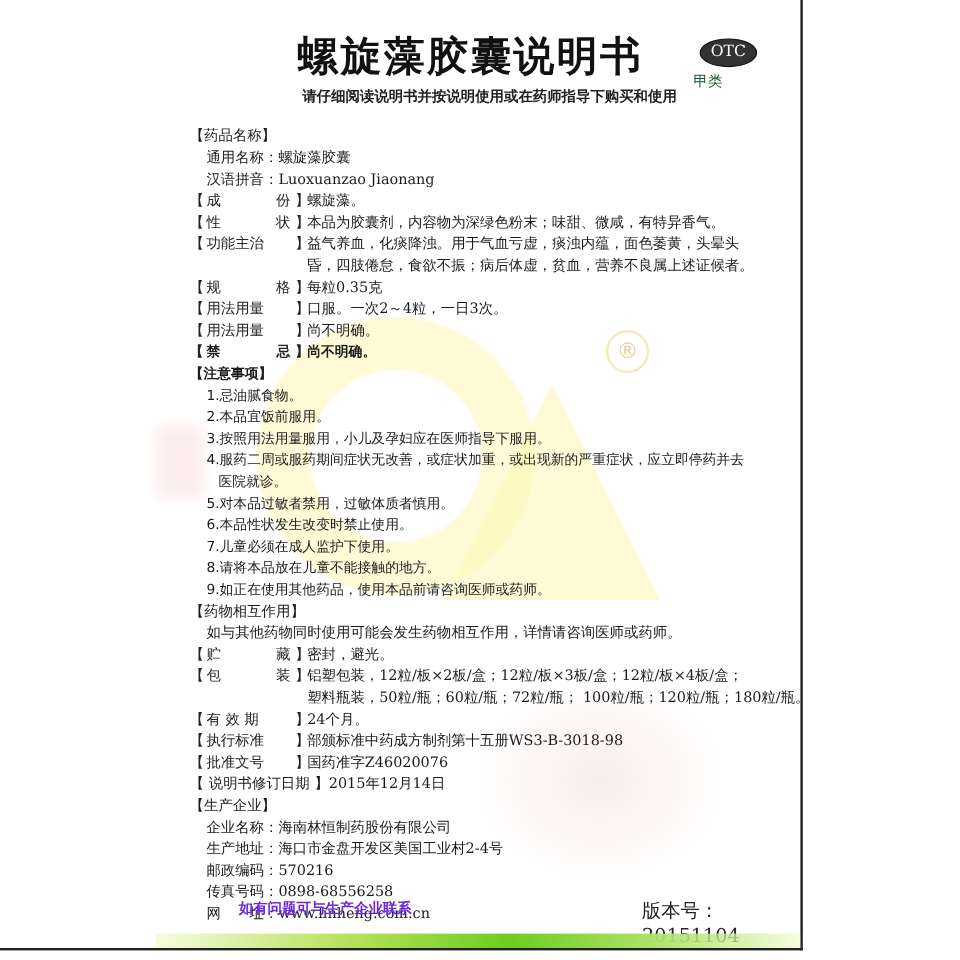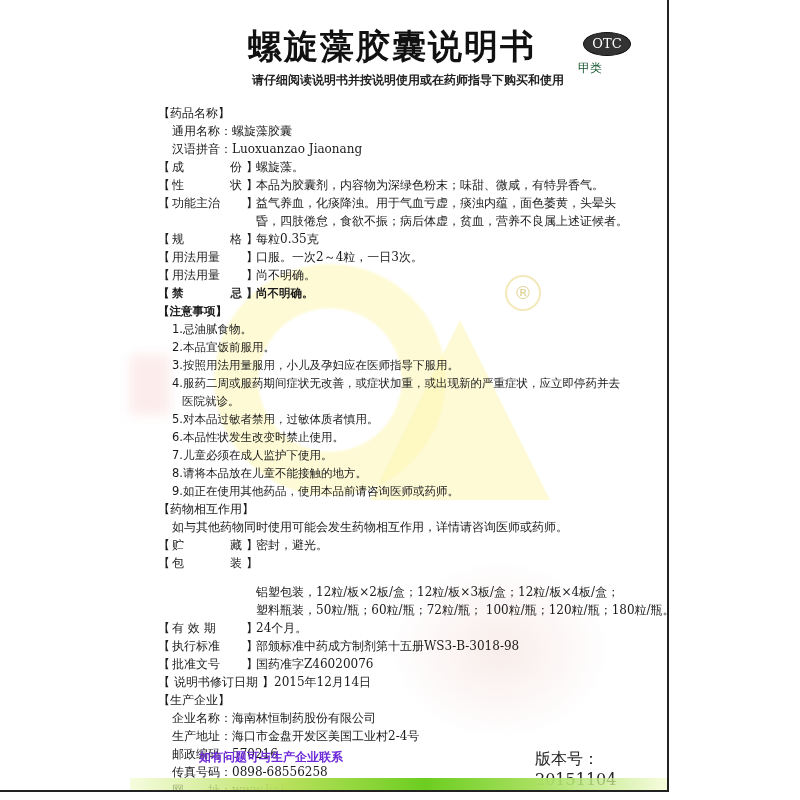--- a/index.html
+++ b/index.html
@@ -222,21 +222,21 @@
     <div class="row">
       <span class="label">
           <span class="bk">【</span>
           <span class="txt">
             <span>包</span>
             <span>装</span>
           </span>
           <span class="bk">】</span>
         </span>
       <span class="value">
-        <span style="display:block;white-space:nowrap;margin-top:29px;">铝塑包装，12粒/板×2板/盒；12粒/板×3板/盒；12粒/板×4板/盒；</span>
+        <span style="display:block;white-space:nowrap;">铝塑包装，12粒/板×2板/盒；12粒/板×3板/盒；12粒/板×4板/盒；</span>
         <span style="display:block;white-space:nowrap;">塑料瓶装，50粒/瓶；60粒/瓶；72粒/瓶； 100粒/瓶；120粒/瓶；180粒/瓶。</span>
       </span>
     </div>
 
     <div class="row">
       <span class="label">
           <span class="bk">【</span>
           <span class="txt">有 效 期</span>
           <span class="bk">】</span>
         </span>

